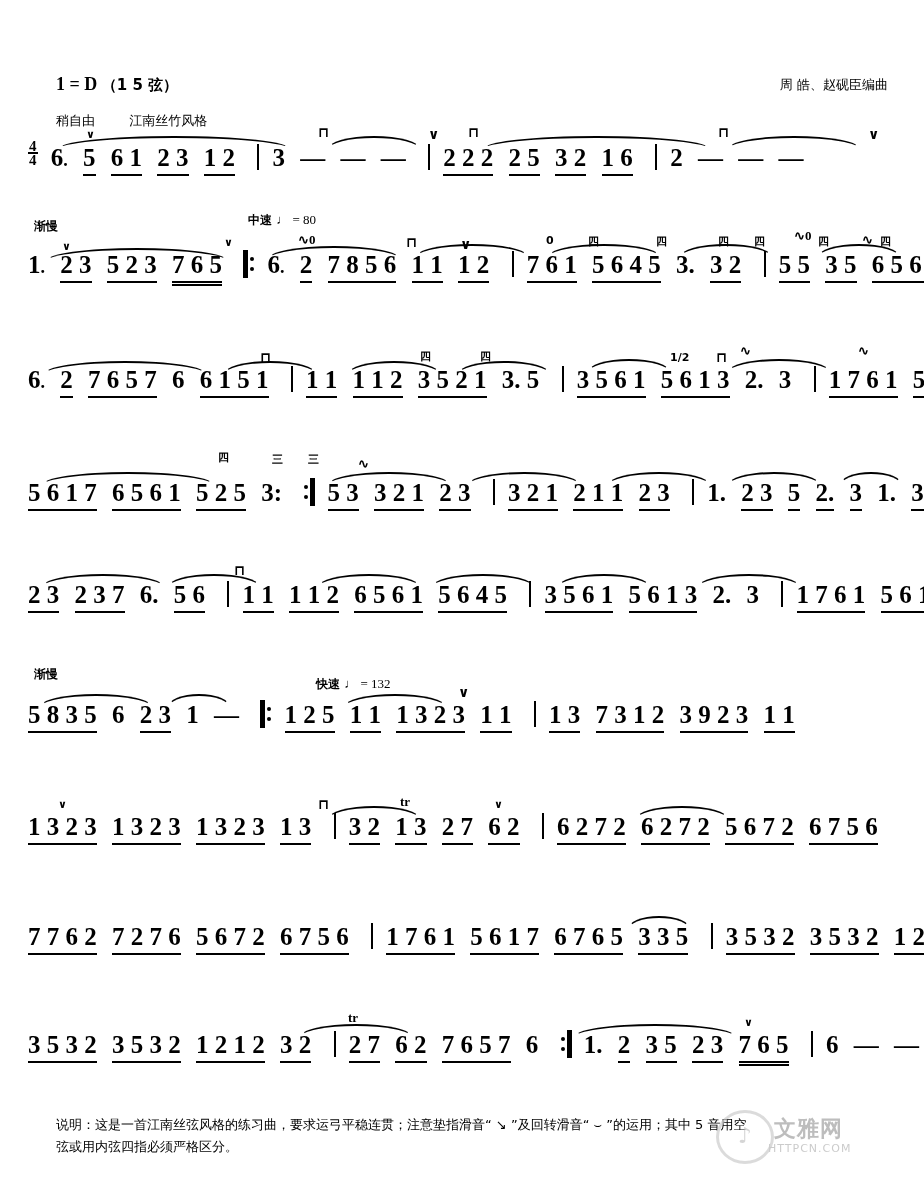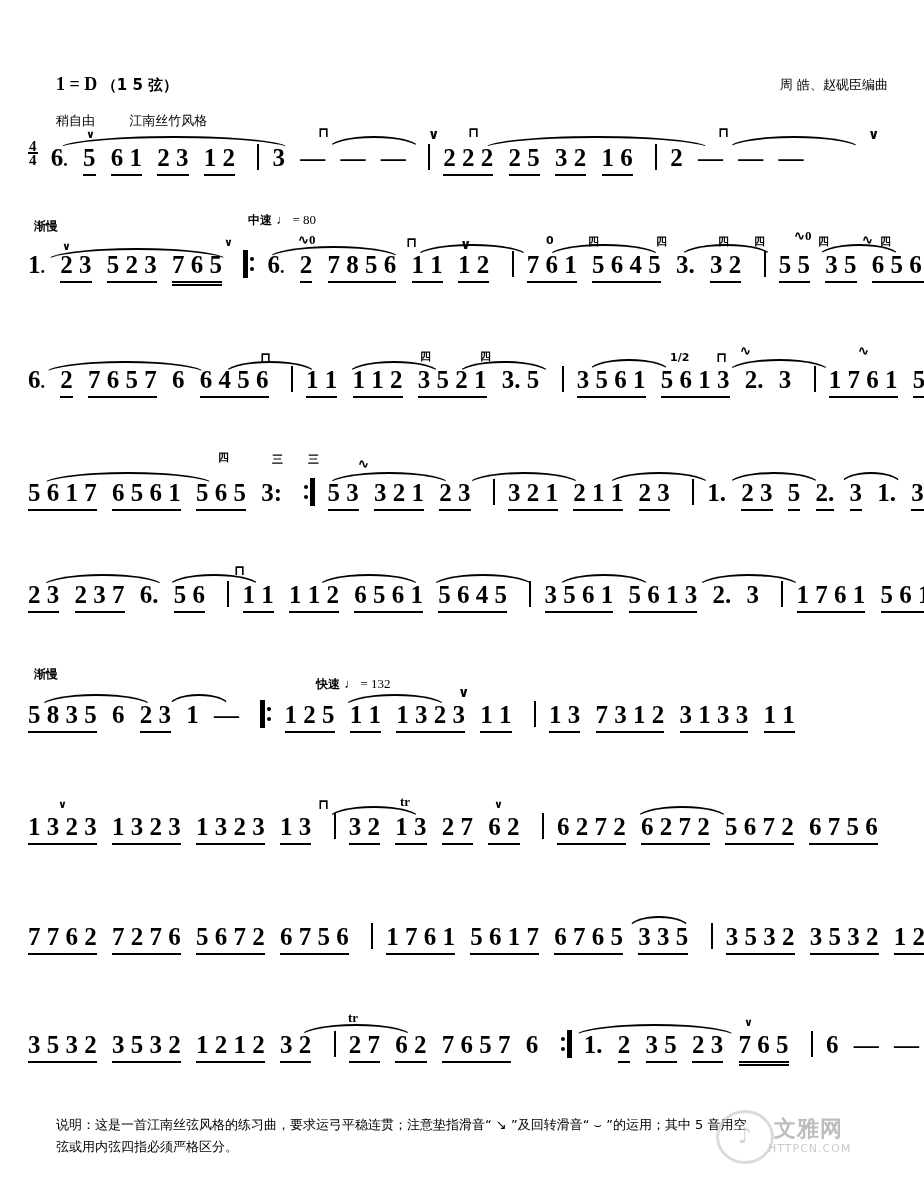--- a/index.html
+++ b/index.html
@@ -320,21 +320,21 @@
     <div class="slur" style="left:652px; top:-6px; width:90px;"></div>
     <div class="slur" style="left:790px; top:-6px; width:80px;"></div>
   </div>
 
   <div class="system" style="top: 365px;">
     <div class="notes">
       <span class="grp">6<span style="font-size:18px">.</span></span>
       <span class="grp u1">2</span>
       <span class="grp u1">7 6 5 7</span>
       <span class="grp">6</span>
-      <span class="grp u1">6 4 5 6</span>
+      <span class="grp u1">6 1 5 1</span>
       <span class="bar"></span>
       <span class="grp u1">1 1</span>
       <span class="grp u1">1 1 2</span>
       <span class="grp u1">3 5 2 1</span>
       <span class="grp">3. 5</span>
       <span class="bar"></span>
       <span class="grp u1">3 5 6 1</span>
       <span class="grp u1">5 6 1 3</span>
       <span class="grp">2.</span>
       <span class="grp">3</span>
@@ -356,21 +356,21 @@
     <div class="slur" style="left:320px; top:-4px; width:90px;"></div>
     <div class="slur" style="left:430px; top:-4px; width:90px;"></div>
     <div class="slur" style="left:560px; top:-6px; width:80px;"></div>
     <div class="slur" style="left:700px; top:-6px; width:100px;"></div>
   </div>
 
   <div class="system" style="top: 478px;">
     <div class="notes">
       <span class="grp u1">5 6 1 7</span>
       <span class="grp u1">6 5 6 1</span>
-      <span class="grp u1">5 6 5</span>
+      <span class="grp u1">5 2 5</span>
       <span class="grp">3:</span>
       <span class="repeat-close"><i class="d1"></i><i class="d2"></i></span>
       <span class="grp u1">5 3</span>
       <span class="grp u1">3 2 1</span>
       <span class="grp u1">2 3</span>
       <span class="bar"></span>
       <span class="grp u1">3 2 1</span>
       <span class="grp u1">2 1 1</span>
       <span class="grp u1">2 3</span>
       <span class="bar"></span>
@@ -439,21 +439,21 @@
       <span class="grp">1</span>
       <span class="grp">—</span>
       <span class="repeat-open"><i class="d1"></i><i class="d2"></i></span>
       <span class="grp u1">1 2 5</span>
       <span class="grp u1">1 1</span>
       <span class="grp u1">1 3 2 3</span>
       <span class="grp u1">1 1</span>
       <span class="bar"></span>
       <span class="grp u1">1 3</span>
       <span class="grp u1">7 3 1 2</span>
-      <span class="grp u1">3 1 3 3</span>
+      <span class="grp u1">3 9 2 3</span>
       <span class="grp u1">1 1</span>
     </div>
     <span class="amark big" style="left:430px; top:-16px;">∨</span>
     <div class="slur" style="left:12px; top:-6px; width:110px;"></div>
     <div class="slur" style="left:140px; top:-6px; width:60px;"></div>
     <div class="slur" style="left:316px; top:-6px; width:100px;"></div>
   </div>
 
   <div class="system" style="top: 812px;">
     <div class="notes">

